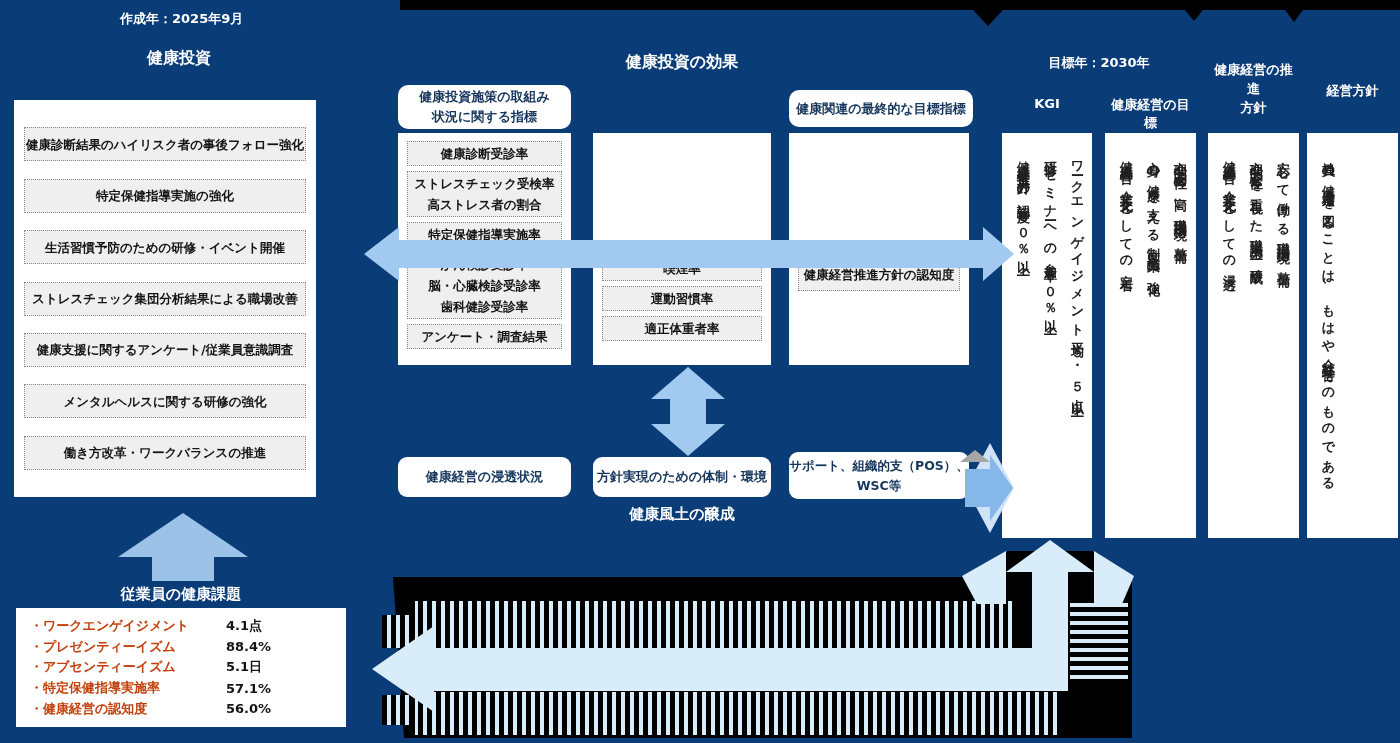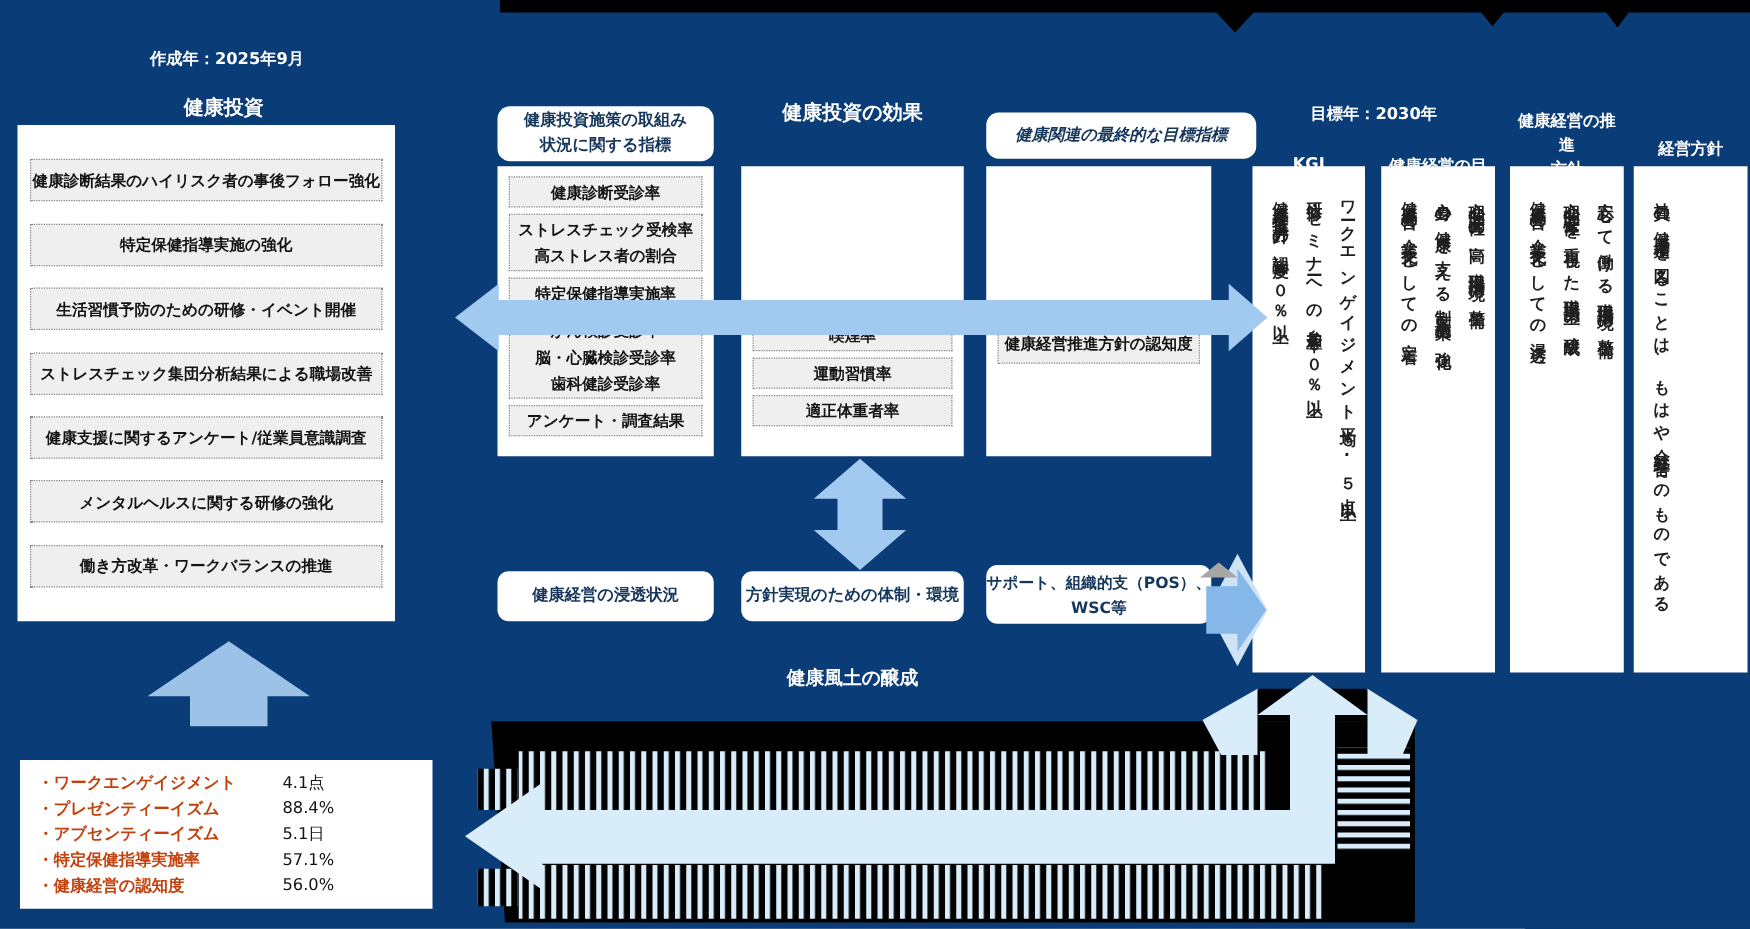--- a/index.html
+++ b/index.html
@@ -1,39 +1,39 @@
 <!DOCTYPE html>
 <html><head>
 <meta charset="utf-8">
 <style>
   html,body{margin:0;padding:0;}
   body{font-family:"DejaVu Sans","Liberation Sans",sans-serif;}
   #canvas{position:relative;width:1400px;height:743px;background:#0a3c78;overflow:hidden;}
   .abs{position:absolute;}
-  .ttl{color:#ffffff;font-weight:bold;text-align:center;margin-top:28px;}
+  .ttl{color:#ffffff;font-weight:bold;text-align:center;}
   .panel{background:#ffffff;}
   
   .ditem{background:#efefef;border:1px dotted #8a8a8a;display:flex;flex-direction:column;justify-content:center;align-items:center;padding:1px 3px;}
   .ditem .ln{font-size:12.5px;font-weight:bold;color:#141414;line-height:21px;white-space:nowrap;}
   
   .hdrbox{background:#ffffff;border-radius:10px;display:flex;flex-direction:column;justify-content:center;align-items:center;}
   .hdrbox .ln,.cbox .ln{font-size:13px;font-weight:bold;color:#16365c;line-height:20px;white-space:nowrap;}
   .colbody{display:flex;flex-direction:column;}
   .stack.top{padding:8px 9px 0;}
   .stack.bottom{margin-top:auto;padding:0 9px 8px;}
   .stack .ditem{margin-bottom:5px;}
   .stack.bottom .ditem:last-child{margin-bottom:16px;}
   
   .invbox{display:flex;flex-direction:column;justify-content:space-evenly;padding:10px;}
   .invbox .ditem{height:30px;}
   
   .chbox{display:flex;flex-direction:column;justify-content:space-around;padding:8px 14px;}
   .chrow{display:flex;align-items:center;}
   .chrow .lbl{font-size:13px;font-weight:bold;color:#c2410c;width:196px;white-space:nowrap;}
-  .chrow .val{font-size:13px;font-weight:normal;color:#141414;white-space:nowrap;}
+  .chrow .val{font-size:13px;font-weight:bold;color:#141414;white-space:nowrap;}
   
   .cbox{background:#ffffff;border-radius:9px;display:flex;flex-direction:column;justify-content:center;align-items:center;}
   .cbox .sm{font-size:12.5px;}
   
   .vtext{writing-mode:vertical-rl;text-orientation:upright;height:100%;box-sizing:border-box;padding:18px 8px;}
   .vtext p{margin:0;font-size:13px;font-weight:600;color:#1f1f1f;letter-spacing:3px;line-height:27px;}
   svg{display:block;}
 </style>
 </head>
 <body>
@@ -131,21 +131,21 @@
         </div>
       <div class="ditem">
           <div class="ln">運動習慣率</div>
         </div>
       <div class="ditem">
           <div class="ln">適正体重者率</div>
         </div>
     </div>
   </div>
 
-  <div class="abs hdrbox" style="left:789px;top:90px;width:216px;height:37px;font-style:italic;">
+  <div class="abs hdrbox" style="left:789px;top:90px;width:184px;height:37px;">
     <div class="ln">健康関連の最終的な目標指標</div>
   </div>
   <div class="abs panel colbody" style="left:789px;top:133px;width:180px;height:232px;box-sizing:border-box;">
     <div class="stack bottom" style="margin-bottom:50px;">
       <div class="ditem" style="padding:5px 3px;">
           <div class="ln">健康経営推進方針の認知度</div>
         </div>
     </div>
   </div>
 

